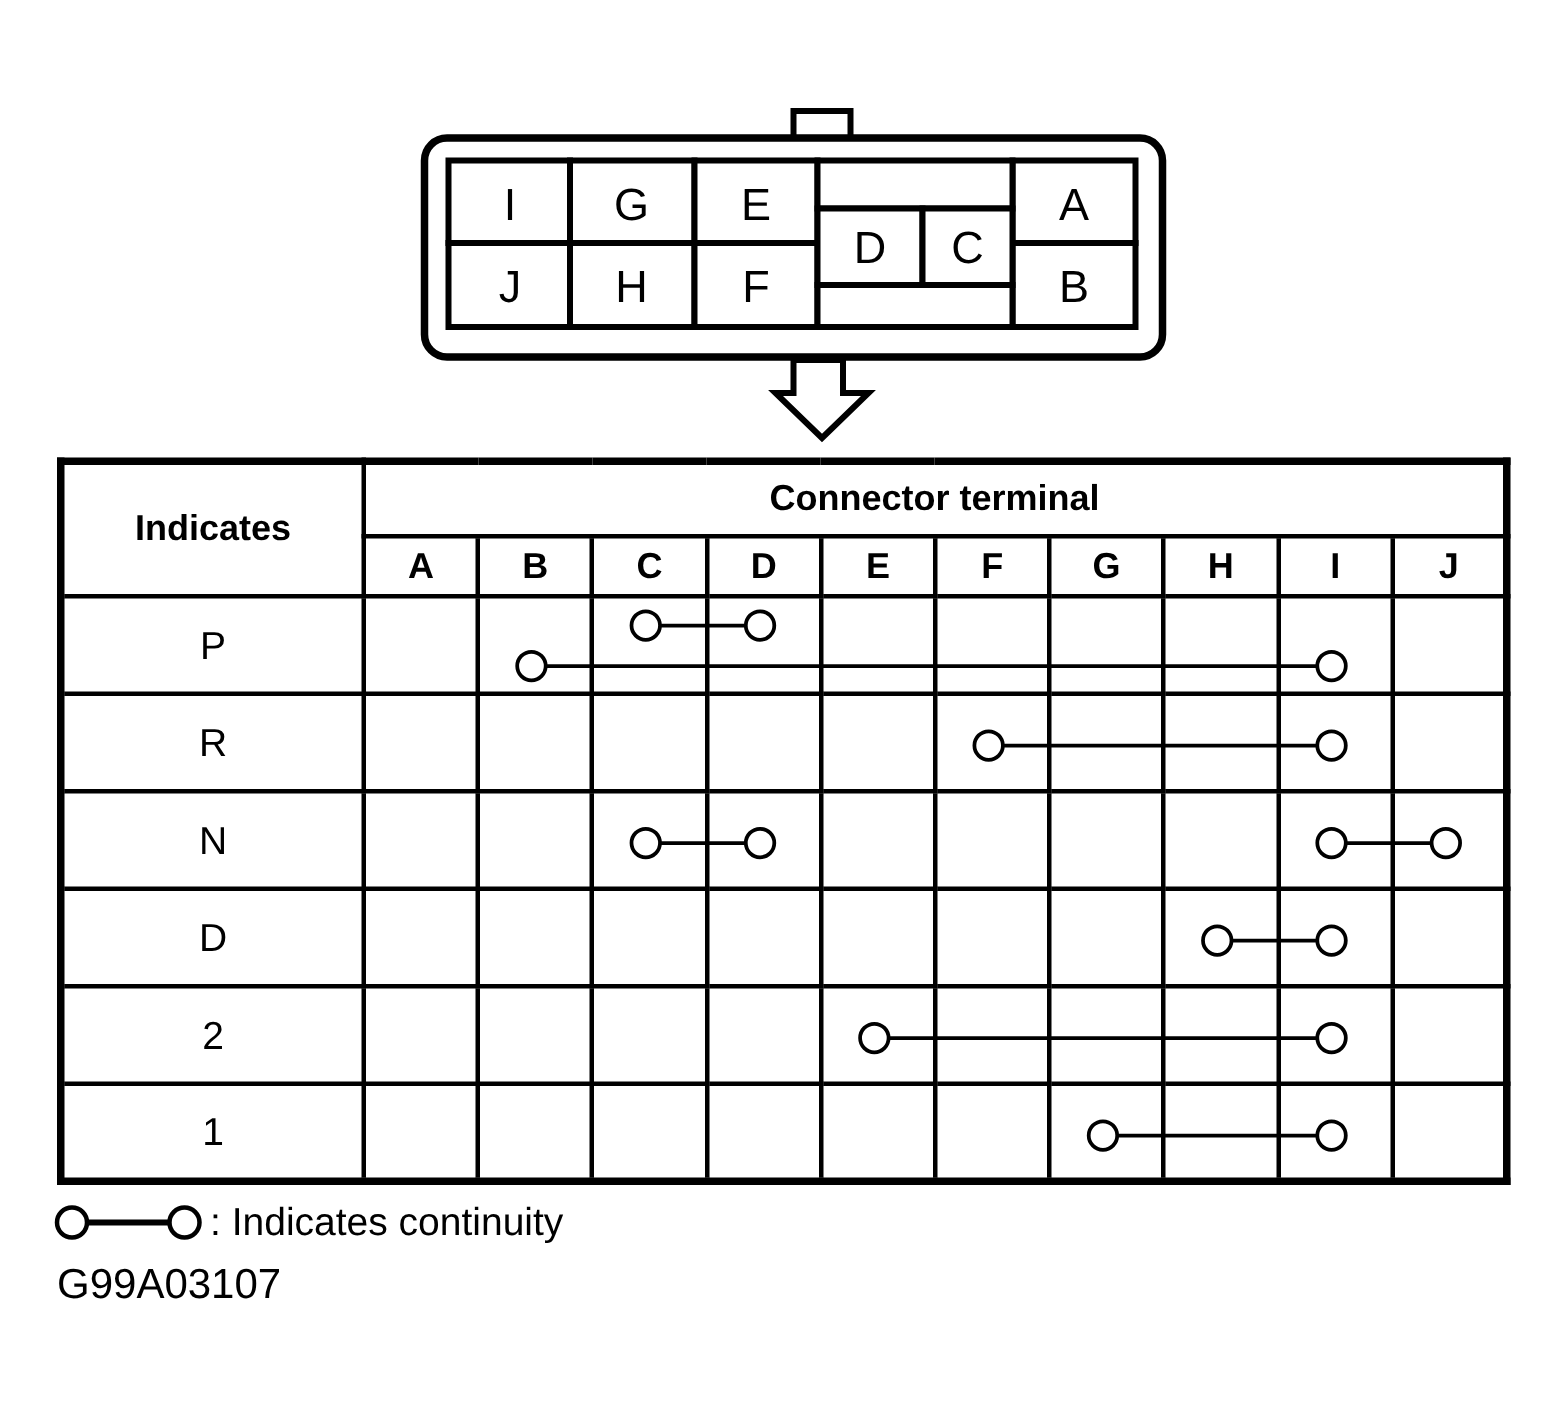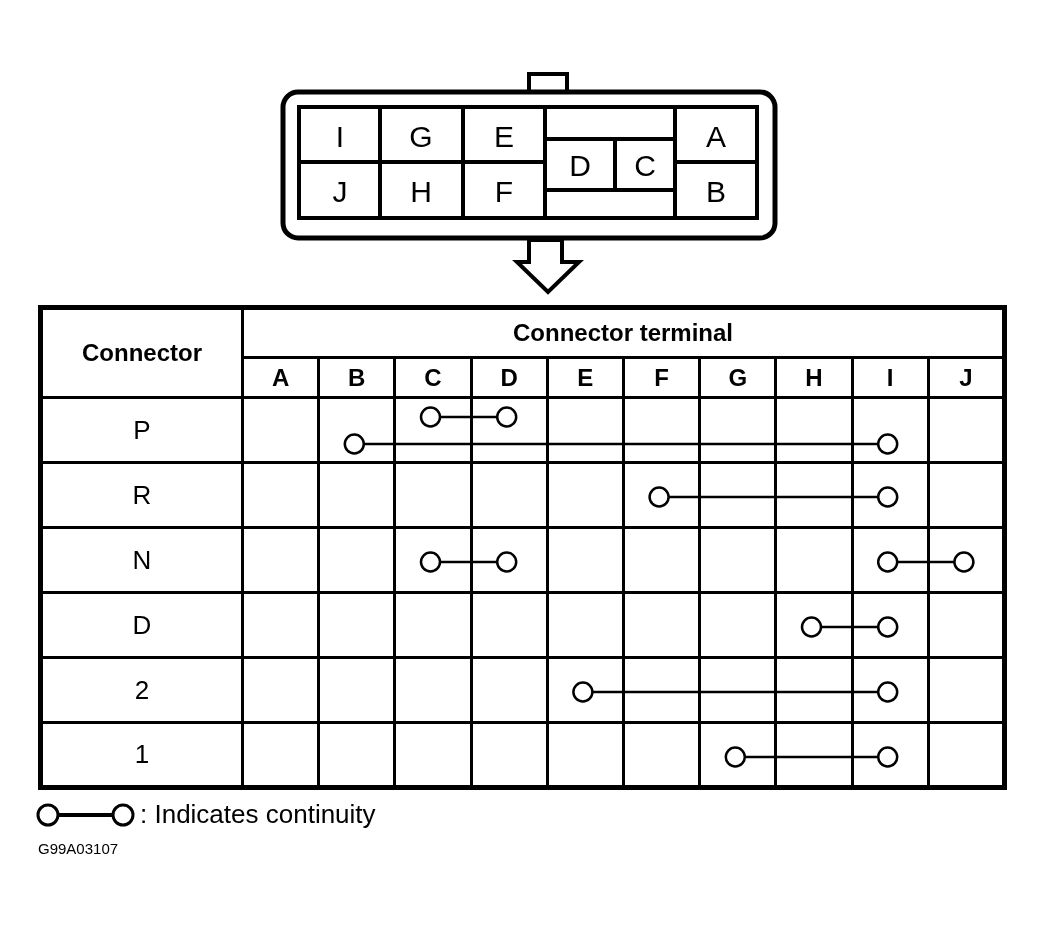--- a/index.html
+++ b/index.html
@@ -19,21 +19,21 @@
   .hdr{font-weight:bold;font-size:24px;}
   .colL{font-weight:bold;font-size:24px;}
   .rowL{font-weight:normal;font-size:26px;}
   
   #overlay line{stroke:#000;stroke-width:2.5;}
   #overlay circle{fill:#fff;stroke:#000;stroke-width:2.5;}
   
   #legend{position:absolute;left:36px;top:799px;display:flex;align-items:flex-end;gap:4px;}
   #legend svg{display:block;}
   #legend .ltxt{font-size:26px;}
-  #figid{position:absolute;left:38px;top:840px;font-size:15px;}
+  #figid{position:absolute;left:38px;top:840px;font-size:28px;}
 </style>
 </head>
 <body>
 
 <svg id="diagram" class="layer" width="1042" height="938" viewBox="0 0 1042 938">
 
   <rect class="part" x="529" y="74" width="38" height="22" stroke-width="4"></rect>
 
   <rect class="part" x="283" y="92" width="492" height="146" rx="15" stroke-width="5"></rect>
 
@@ -64,21 +64,21 @@
   <polygon points="529,240 562,240 562,262 579,262 548,292 517,262 529,262" fill="#fff" stroke="#000" stroke-width="4"></polygon>
 </svg>
 
 <table id="tbl">
   <colgroup>
     <col style="width:202px">
     <col span="10" style="width:76.2px">
   </colgroup>
   <tbody>
       <tr class="hr1">
-    <th class="hdr" rowspan="2">Connector</th>
+    <th class="hdr" rowspan="2">Indicates</th>
     <th class="hdr" colspan="10">Connector terminal</th>
   </tr>
   <tr class="hr2">
     <th class="colL">A</th>
     <th class="colL">B</th>
     <th class="colL">C</th>
     <th class="colL">D</th>
     <th class="colL">E</th>
     <th class="colL">F</th>
     <th class="colL">G</th>

